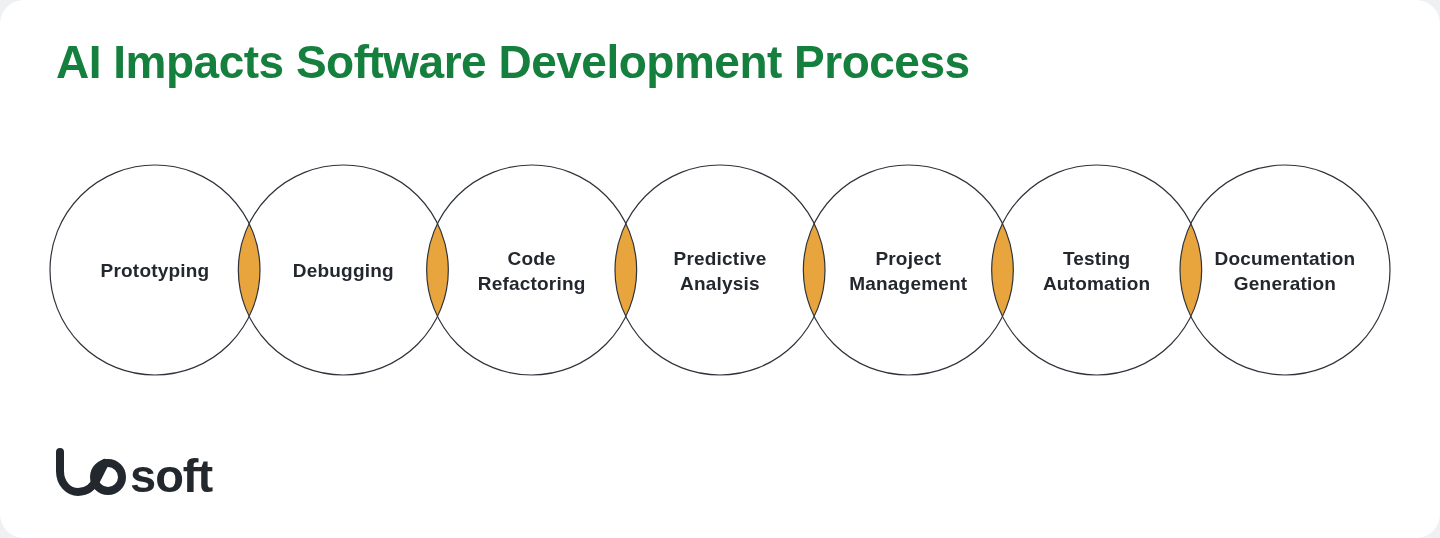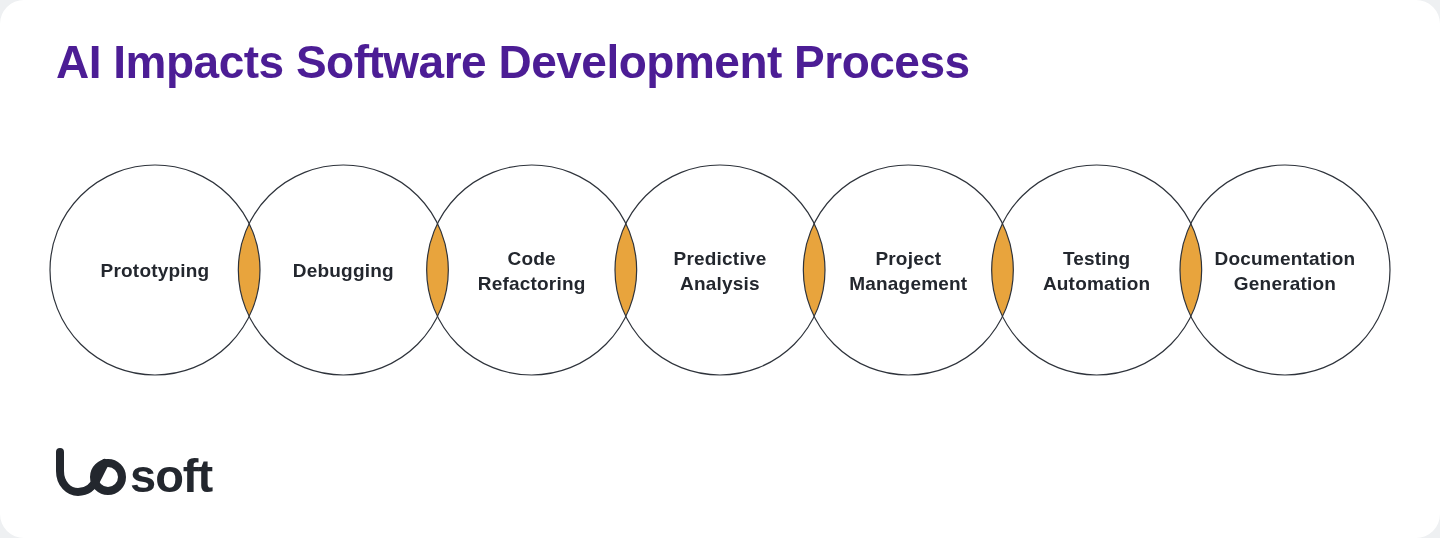--- a/index.html
+++ b/index.html
@@ -18,21 +18,21 @@
   }
   .page-title {
     position: absolute;
     left: 56px;
     top: 34px;
     margin: 0;
     font-size: 46px;
     line-height: 56px;
     font-weight: 700;
     letter-spacing: -0.5px;
-    color: #4c1d95;
+    color: #15803d;
   }
   .venn-svg {
     position: absolute;
     left: 0;
     top: 0;
     width: 1440px;
     height: 538px;
   }
   .venn-svg text {
     font-family: "Liberation Sans", sans-serif;

